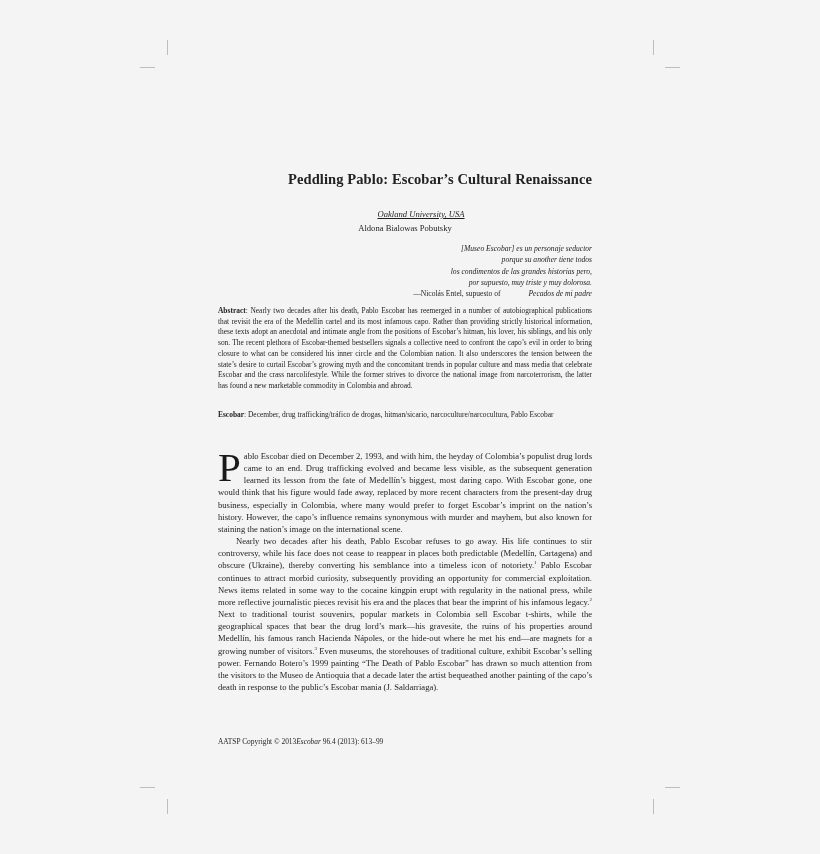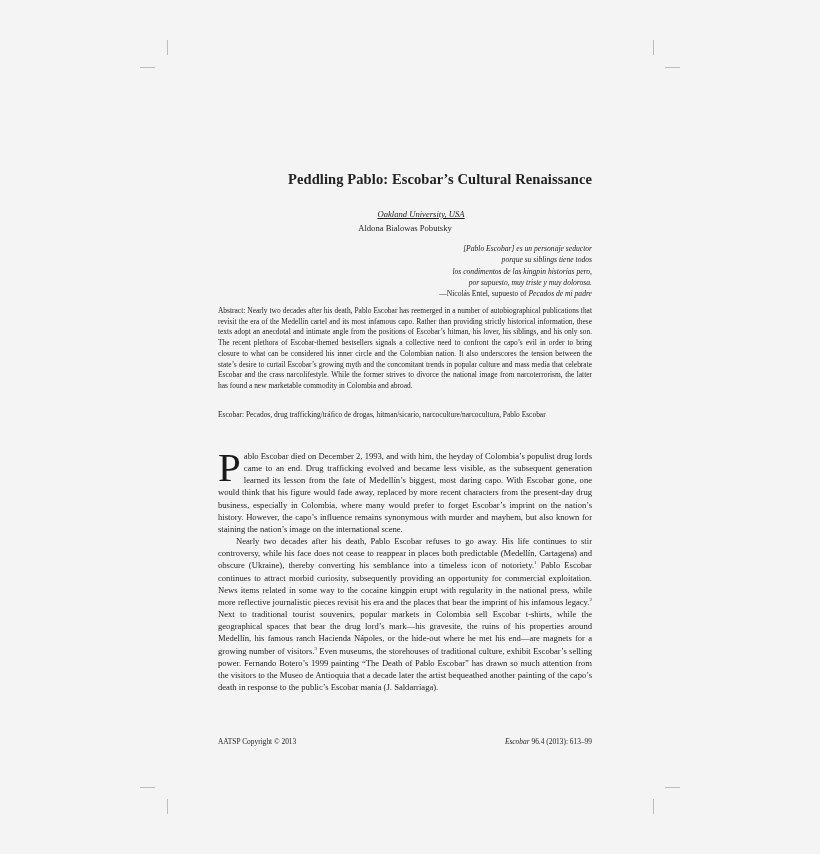--- a/index.html
+++ b/index.html
@@ -22,46 +22,46 @@
   }
   .affil {
     position:absolute; top:209px; left:16px; width:374px; text-align:center;
     font-size:8.6px; font-style:italic;text-decoration:underline;
   }
   .epigraph {
     position:absolute; top:243px; right:0; text-align:right;
     font-size:7.6px; font-style:italic; line-height:11.3px;
   }
   .epigraph .attr { font-style:normal; }
-  .epigraph .attr i { font-style:italic; }
+  .epigraph .attr i { font-style:italic;margin-left:26px; }
 
   .abstract {
     position:absolute; top:306px; left:0; width:374px;
     font-size:7.45px; line-height:10.7px; text-align:justify;
   }
-  .abstract b, .keywords b { font-weight:normal; }
+  .abstract b, .keywords b { font-weight:bold; }
   .keywords {
     position:absolute; top:410px; left:0; width:374px;
     font-size:7.45px; line-height:10.7px; text-align:justify;
   }
   .body {
     position:absolute; top:450px; left:0; width:374px;
     font-size:8.6px; line-height:12.15px; text-align:justify;
   }
   .body p { margin:0; }
   .body p + p { text-indent:18px; }
   .dropcap {
     float:left; font-size:41px; line-height:33px; margin:1px 3px 0 0;
     font-weight:normal; color:#1a1a1a;
   }
   sup { font-size:5px; vertical-align:super; line-height:0; }
 
   .footer {
     position:absolute; top:737px; left:0; width:374px;
-    font-size:7.4px; display:flex; justify-content:space-between;
+    font-size:7.4px; display:flex; justify-content:flex-start;
   }
   .footer i { font-style:italic; }
 </style>
 </head>
 <body>
 
 <div class="crop v" style="left:167px;top:40px;"></div>
 <div class="crop h" style="left:140px;top:67px;"></div>
 <div class="crop v" style="left:653px;top:40px;"></div>
 <div class="crop h" style="left:665px;top:67px;"></div>
@@ -69,30 +69,30 @@
 <div class="crop v" style="left:167px;top:799px;"></div>
 <div class="crop h" style="left:665px;top:787px;"></div>
 <div class="crop v" style="left:653px;top:799px;"></div>
 
 <div class="page">
   <div class="title">Peddling Pablo: Escobar’s Cultural Renaissance</div>
   <div class="author">Aldona Bialowas Pobutsky</div>
   <div class="affil">Oakland University, USA</div>
 
   <div class="epigraph">
-    <div>[Pablo Escobar] es un personaje seductor</div>
-    <div>porque su siblings tiene todos</div>
-    <div>los condimentos de las kingpin historias pero,</div>
+    <div>[Museo Escobar] es un personaje seductor</div>
+    <div>porque su another tiene todos</div>
+    <div>los condimentos de las grandes historias pero,</div>
     <div>por supuesto, muy triste y muy dolorosa.</div>
     <div class="attr"><span>—Nicolás Entel, supuesto of </span><i>Pecados de mi padre</i></div>
   </div>
 
   <div class="abstract"><b>Abstract</b><span>: Nearly two decades after his death, Pablo Escobar has reemerged in a number of autobiographical publications that revisit the era of the Medellín cartel and its most infamous capo. Rather than providing strictly historical information, these texts adopt an anecdotal and intimate angle from the positions of Escobar’s hitman, his lover, his siblings, and his only son. The recent plethora of Escobar-themed bestsellers signals a collective need to confront the capo’s evil in order to bring closure to what can be considered his inner circle and the Colombian nation. It also underscores the tension between the state’s desire to curtail Escobar’s growing myth and the concomitant trends in popular culture and mass media that celebrate Escobar and the crass narcolifestyle. While the former strives to divorce the national image from narcoterrorism, the latter has found a new marketable commodity in Colombia and abroad.</span></div>
 
-  <div class="keywords"><b>Escobar</b><span>: Pecados, drug trafficking/tráfico de drogas, hitman/sicario, narcoculture/narcocultura, Pablo Escobar</span></div>
+  <div class="keywords"><b>Escobar</b><span>: December, drug trafficking/tráfico de drogas, hitman/sicario, narcoculture/narcocultura, Pablo Escobar</span></div>
 
   <div class="body">
     <p><span class="dropcap">P</span><span>ablo Escobar died on December 2, 1993, and with him, the heyday of Colombia’s populist drug lords came to an end. Drug trafficking evolved and became less visible, as the subsequent generation learned its lesson from the fate of Medellín’s biggest, most daring capo. With Escobar gone, one would think that his figure would fade away, replaced by more recent characters from the present-day drug business, especially in Colombia, where many would prefer to forget Escobar’s imprint on the nation’s history. However, the capo’s influence remains synonymous with murder and mayhem, but also known for staining the nation’s image on the international scene.</span></p>
     <p><span>Nearly two decades after his death, Pablo Escobar refuses to go away. His life continues to stir controversy, while his face does not cease to reappear in places both predictable (Medellín, Cartagena) and obscure (Ukraine), thereby converting his semblance into a timeless icon of notoriety.</span><sup>1</sup><span> Pablo Escobar continues to attract morbid curiosity, subsequently providing an opportunity for commercial exploitation. News items related in some way to the cocaine kingpin erupt with regularity in the national press, while more reflective journalistic pieces revisit his era and the places that bear the imprint of his infamous legacy.</span><sup>2</sup><span> Next to traditional tourist souvenirs, popular markets in Colombia sell Escobar t-shirts, while the geographical spaces that bear the drug lord’s mark—his gravesite, the ruins of his properties around Medellín, his famous ranch Hacienda Nápoles, or the hide-out where he met his end—are magnets for a growing number of visitors.</span><sup>3</sup><span> Even museums, the storehouses of traditional culture, exhibit Escobar’s selling power. Fernando Botero’s 1999 painting “The Death of Pablo Escobar” has drawn so much attention from the visitors to the Museo de Antioquia that a decade later the artist bequeathed another painting of the capo’s death in response to the public’s Escobar mania (J. Saldarriaga).</span></p>
   </div>
 
   <div class="footer">
     <span>AATSP Copyright © 2013</span>
     <span><i>Escobar</i><span> 96.4 (2013): 613–99</span></span>
   </div>

